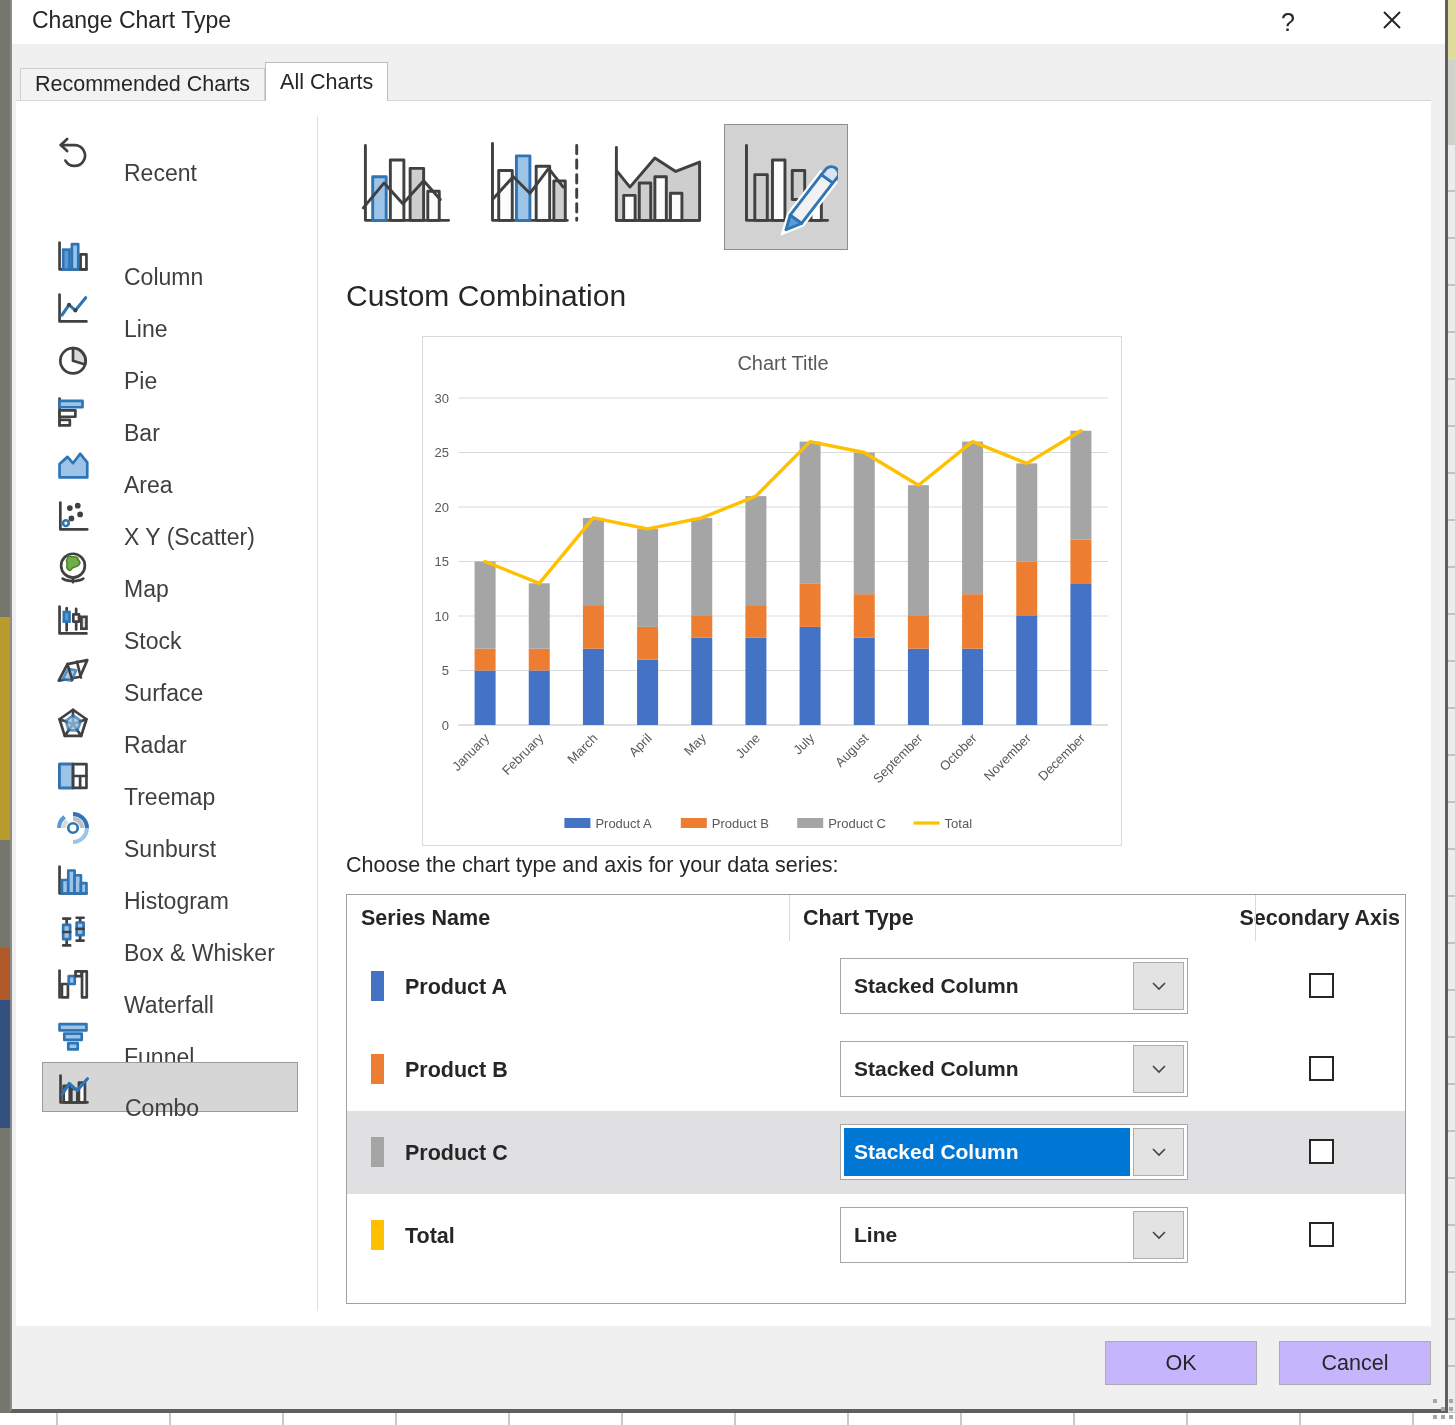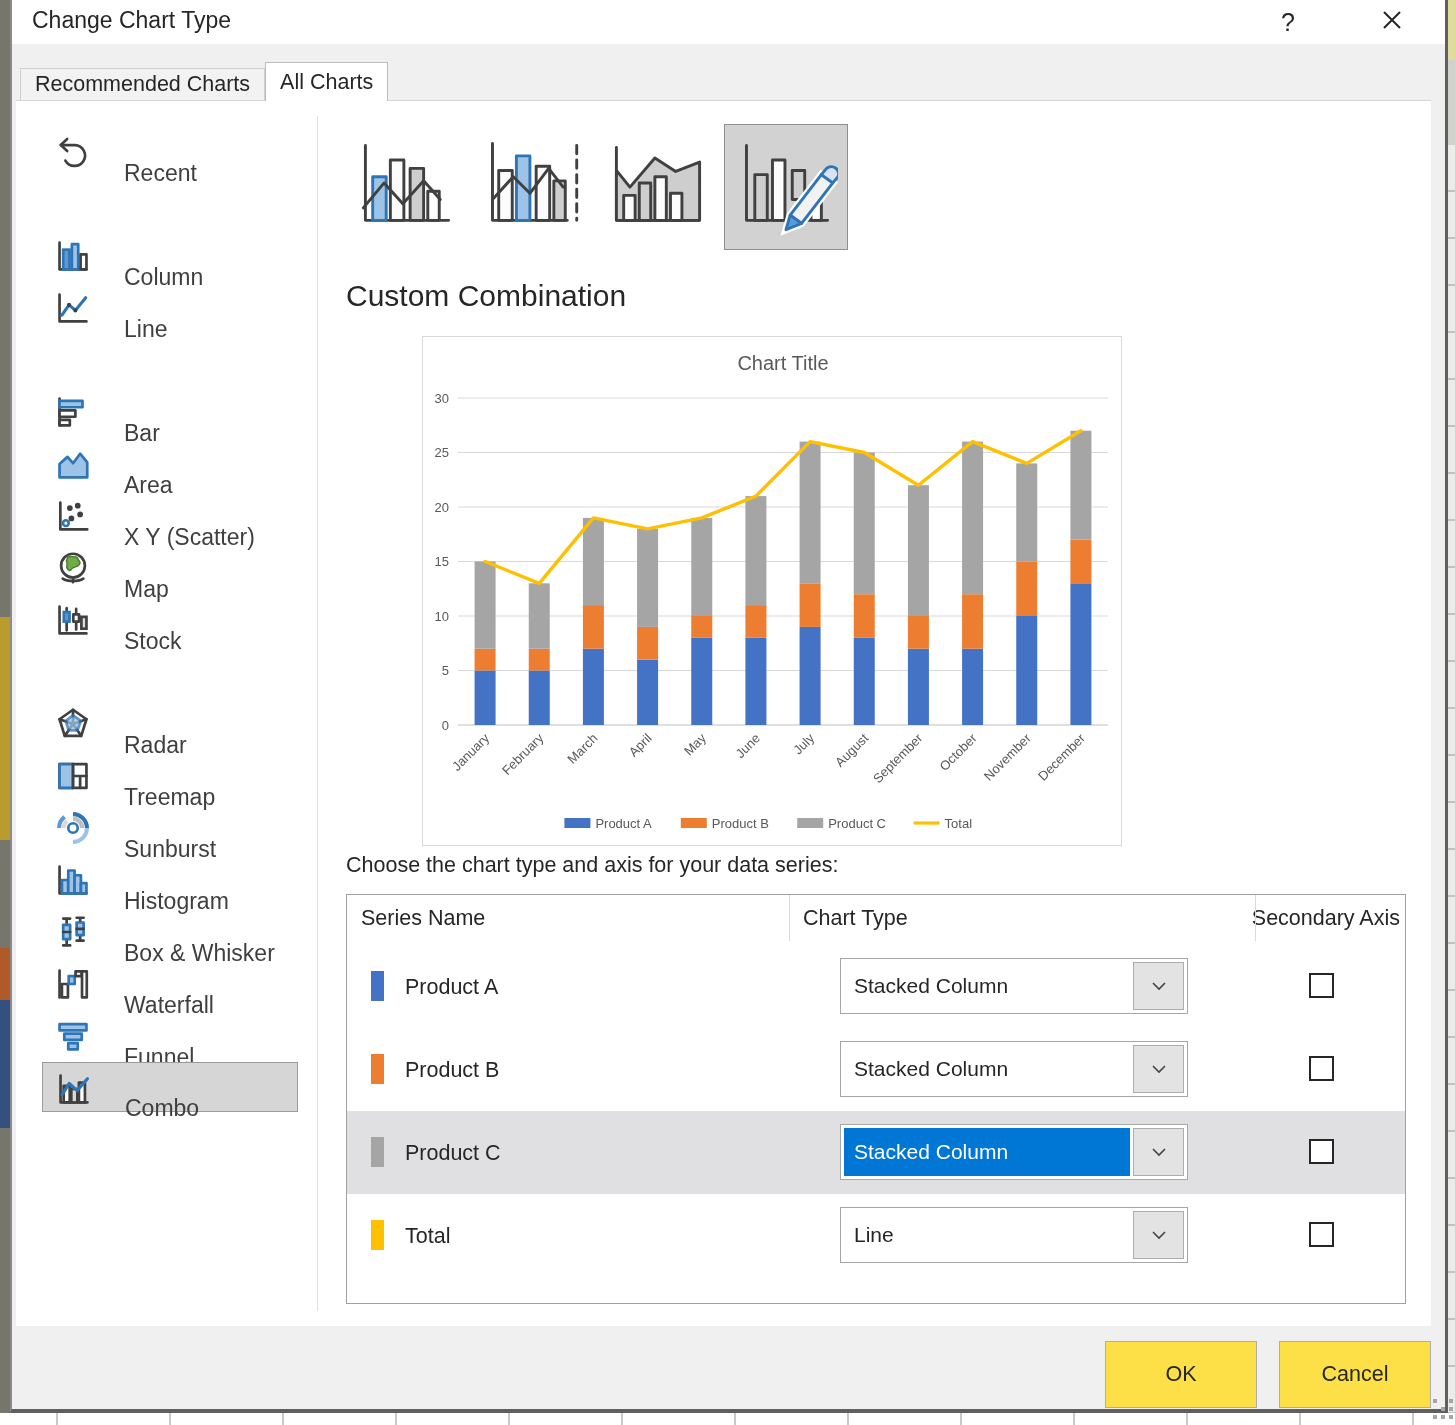--- a/index.html
+++ b/index.html
@@ -51,40 +51,40 @@
   #heading{left:330px;top:178px;font-size:30px;color:#262626;}
 
   
   #chart-box{left:406px;top:235px;width:698px;height:508px;background:#fff;border:1px solid #d9d9d9;}
   .ax{font-size:13px;fill:#595959;}
   .ctitle{font-size:20px;fill:#595959;}
 
   #caption{left:330px;top:752px;font-size:21.5px;color:#262626;text-align:right;}
 
   
-  #series-table{left:330px;top:793px;width:1060px;height:410px;background:#fff;border:1px solid #a0a0a0;box-sizing:border-box;}
+  #series-table{left:330px;top:793px;width:1060px;height:410px;background:#fff;border:1px solid #a0a0a0;box-sizing:border-box;font-weight:bold;}
   .th{position:absolute;top:11px;font-size:21.5px;color:#262626;}
   .col-sep{position:absolute;top:0;width:1px;height:46px;background:#d9d9d9;}
   .s-row{position:absolute;left:0;width:1058px;height:83px;}
   .s-row.hl{background:#e0e0e2;}
   .swatch{position:absolute;left:24px;top:26px;width:13px;height:30px;}
   .s-name{position:absolute;left:58px;top:50%;transform:translateY(-50%);font-size:21.5px;color:#262626;}
   .dropdown{position:absolute;left:493px;top:13px;width:348px;height:56px;background:#fff;
     border:1px solid #a6a6a6;box-sizing:border-box;}
   .dd-text{position:absolute;left:0;top:0;bottom:0;right:57px;display:flex;align-items:center;
     padding-left:13px;font-size:21px;color:#262626;}
   .dd-text.sel{left:3px;top:3px;bottom:3px;background:#0077d4;color:#fff;padding-left:10px;}
   .dd-btn{position:absolute;right:3px;top:3px;bottom:3px;width:51px;background:#e3e3e3;
     border:1px solid #adadad;box-sizing:border-box;display:flex;align-items:center;justify-content:center;}
   .checkbox{position:absolute;left:962px;top:28px;width:25px;height:25px;background:#fff;
     border:2px solid #262626;box-sizing:border-box;}
 
   
   #footer{left:0;top:1325px;width:100%;height:84px;}
-  .btn{position:absolute;top:16px;width:152px;height:67px;background:#fde047;border:1px solid #adadad;
+  .btn{position:absolute;top:16px;width:152px;height:44px;background:#c4b5fd;border:1px solid #adadad;
     box-sizing:border-box;display:flex;align-items:center;justify-content:center;font-size:21.5px;color:#262626;}
   #ok-btn{left:1093px;}
   #cancel-btn{left:1267px;}
   #grip{right:8px;bottom:6px;width:4px;height:4px;background:#a6a6a6;
     box-shadow:16px 0 #a6a6a6, 8px 8px #a6a6a6, 16px 8px #a6a6a6, 0 16px #a6a6a6, 8px 16px #a6a6a6, 16px 16px #a6a6a6;}
 
   
   .s{fill:none;stroke:#404040;stroke-width:1.7;stroke-linejoin:round;stroke-linecap:round;}
   .sf{fill:#fff;stroke:#404040;stroke-width:1.7;stroke-linejoin:round;}
   .bf{fill:#9dc3e6;stroke:#2e75b6;stroke-width:1.7;stroke-linejoin:round;}
@@ -154,20 +154,27 @@
       </div>
     <div class="sb-item" style="top:181px">
       <span class="sb-icon"><svg viewBox="0 0 24 24">
             <path class="s" d="M3.5 3.5v17h17"></path>
             <path class="bs" d="M5 16.5l4.5-6.5 4 3.5 6.5-8"></path>
             <circle class="df" cx="9.5" cy="10" r="1.3"></circle>
             <circle class="df" cx="13.5" cy="13.5" r="1.3"></circle>
           </svg></span>
       <span class="sb-label">Line</span>
       </div>
+    <div class="sb-item" style="top:233px">
+      <span class="sb-icon"><svg viewBox="0 0 24 24">
+            <circle class="sf" cx="12" cy="12.5" r="8"></circle>
+            <path class="gf" d="M12 12.5V4.5a8 8 0 0 1 7.5 10.3z"></path>
+          </svg></span>
+      <span class="sb-label">Pie</span>
+      </div>
     <div class="sb-item" style="top:285px">
       <span class="sb-icon"><svg viewBox="0 0 24 24">
             <path class="s" d="M3.5 3.5v17"></path>
             <rect class="bf" x="3.5" y="5" width="14.5" height="4"></rect>
             <rect class="sf" x="3.5" y="11" width="10" height="4"></rect>
             <rect class="sf" x="3.5" y="17" width="6.5" height="3.5"></rect>
           </svg></span>
       <span class="sb-label">Bar</span>
       </div>
     <div class="sb-item" style="top:337px">
@@ -198,20 +205,28 @@
     <div class="sb-item" style="top:493px">
       <span class="sb-icon"><svg viewBox="0 0 24 24">
             <path class="s" d="M3.5 3.5v17h17"></path>
             <path class="s" d="M8 4.5v14"></path>
             <rect class="bd" x="6.2" y="7" width="3.6" height="6"></rect>
             <path class="s" d="M14 5v13"></path>
             <rect class="sf" x="12.2" y="8.5" width="3.6" height="4.5"></rect>
             <rect class="gf" x="17.3" y="10" width="3.2" height="7.5"></rect>
           </svg></span>
       <span class="sb-label">Stock</span>
+      </div>
+    <div class="sb-item" style="top:545px">
+      <span class="sb-icon"><svg viewBox="0 0 24 24">
+            <path class="sf" d="M3 17.5 8.5 7l12.5-2.5-4.5 10.5z"></path>
+            <path class="bf" opacity=".8" d="M5.5 16.5 9 10l5 1-3 6.5z"></path>
+            <path class="s" d="M8.5 7l3 10M14.5 5.5 17 15.5"></path>
+          </svg></span>
+      <span class="sb-label">Surface</span>
       </div>
     <div class="sb-item" style="top:597px">
       <span class="sb-icon"><svg viewBox="0 0 24 24">
             <polygon class="s" points="12,3 20.5,9 17.2,19.5 6.8,19.5 3.5,9"></polygon>
             <path class="s" d="M12 12 12 3M12 12 20.5 9M12 12 17.2 19.5M12 12 6.8 19.5M12 12 3.5 9"></path>
             <polygon class="bf" opacity=".75" points="12,6.5 17,10 14.8,16 9.2,16 7.5,10"></polygon>
           </svg></span>
       <span class="sb-label">Radar</span>
       </div>
     <div class="sb-item" style="top:649px">

